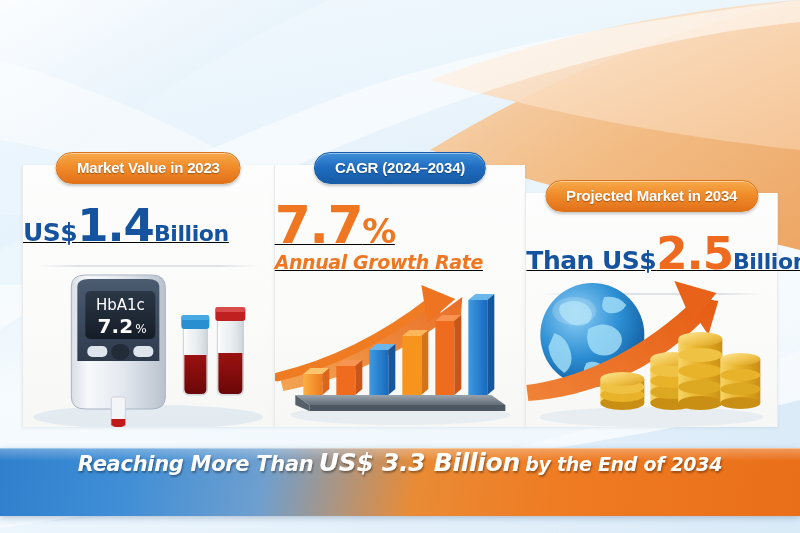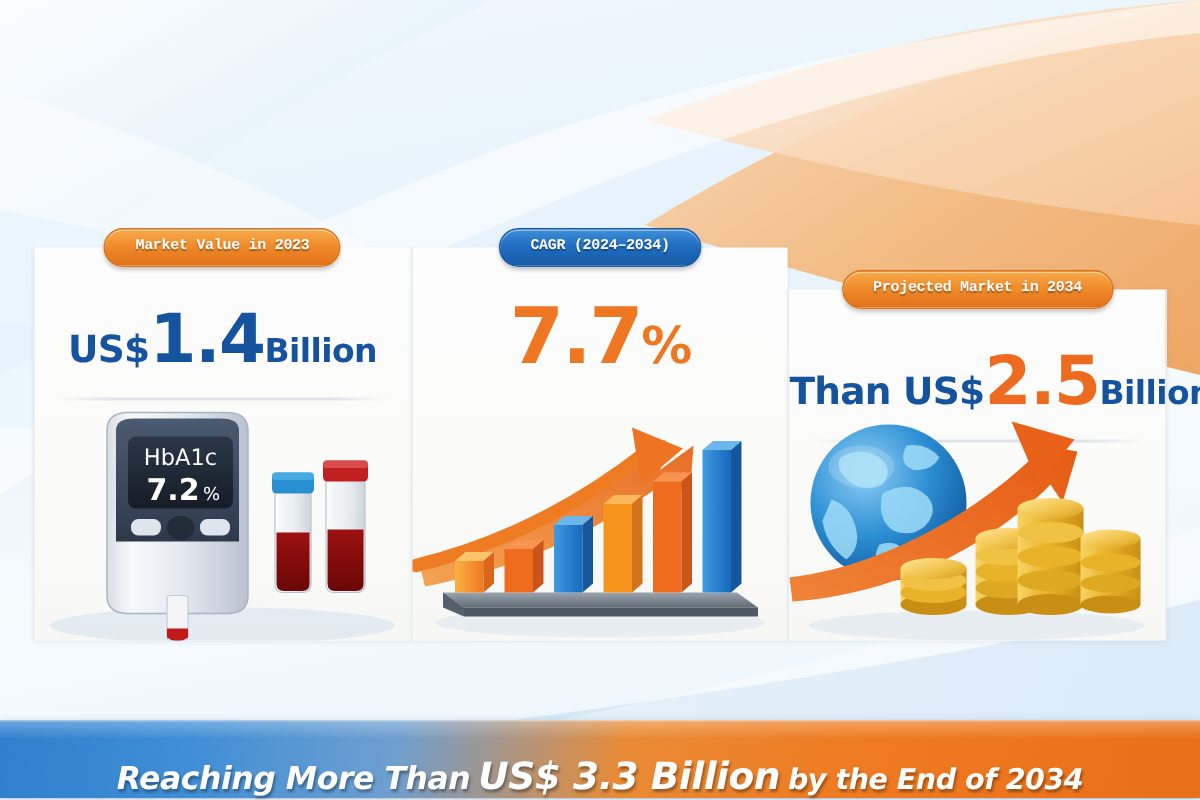--- a/index.html
+++ b/index.html
@@ -41,52 +41,52 @@
   .cards{position:absolute;top:165px;left:22px;width:756px;height:262px;
     display:flex;z-index:5;}
   .card{position:relative;flex:1;background:linear-gradient(180deg,#fdfdfd 0%,#fbfbfa 55%,#f7f8f6 100%);
     box-shadow:0 1px 3px rgba(60,80,110,.10);}
   .card + .card{border-left:1px solid #e9eaec;}
   .card:first-child{border-left:1px solid #e9eaec;}
   .card:last-child{border-right:1px solid #e9eaec;margin-top:28px;}
 
   .badge{position:absolute;top:-13px;left:50%;transform:translateX(-50%);
     padding:6px 20px 7px;border-radius:17px;white-space:nowrap;
-    font-size:10px;font-weight:bold;color:#fff;font-family:Liberation Mono, monospace;
+    font-size:15px;font-weight:bold;color:#fff;font-family:Liberation Sans, sans-serif;
     text-shadow:0 1px 1px rgba(0,0,0,.35);letter-spacing:-.2px;
     box-shadow:0 2px 3px rgba(0,0,0,.22), inset 0 1px 0 rgba(255,255,255,.45);}
   .badge.orange{background:linear-gradient(180deg,#f7a94b 0%,#f08c2a 45%,#e2711a 100%);
     border:1px solid #d9761d;}
   .badge.blue{background:linear-gradient(180deg,#3f8fd8 0%,#1f6cc0 48%,#175ca6 100%);
     border:1px solid #1a5ca5;}
 
-  .value-row{position:absolute;top:38px;left:0;width:100%;text-align:center;
-    font-family:"DejaVu Sans", sans-serif;font-weight:bold;line-height:1;white-space:nowrap;}
+  .value-row{position:absolute;top:38px;left:0;width:100%;
+    font-family:"DejaVu Sans", sans-serif;font-weight:bold;line-height:1;white-space:nowrap;text-decoration:underline;}
   .v-small{font-size:25px;color:#15539e;letter-spacing:-.5px;}
   .v-big{font-size:45px;color:#15539e;letter-spacing:-1px;}
   .v-big-o{font-size:45px;color:#ed6a1f;letter-spacing:-1px;}
   .v-mid{font-size:22px;color:#15539e;letter-spacing:-.4px;}
 
   .divider{position:absolute;top:100px;left:14px;right:14px;height:2px;
     background:linear-gradient(90deg,rgba(220,224,230,0),#dfe3e8 18%,#dfe3e8 82%,rgba(220,224,230,0));}
 
   
   .pct{font-size:52px;color:#ef7722;font-family:"DejaVu Sans", sans-serif;
     font-weight:bold;letter-spacing:-1.5px;line-height:1;}
   .pct-sign{font-size:34px;}
   .sub{font-size:19px;color:#ef7722;font-weight:bold;font-style:italic;
     font-family:"DejaVu Sans", sans-serif;margin-top:2px;letter-spacing:-.4px;}
 
   .art{position:absolute;left:0;bottom:0;width:100%;height:160px;}
 
   
-  .banner{position:absolute;left:0;top:448px;width:800px;height:52px;z-index:7;
+  .banner{position:absolute;left:0;top:448px;width:800px;height:68px;z-index:7;
     background:linear-gradient(100deg,#2f7fcd 0%,#3f8ed6 16%,#6e9fcf 33%,#e98b35 52%,#ef7b22 70%,#e96f18 100%);
     box-shadow:0 2px 6px rgba(40,70,110,.28), inset 0 1px 0 rgba(255,255,255,.35);
-    display:flex;align-items:flex-end;justify-content:center;margin-top:32px;}
+    display:flex;align-items:flex-start;justify-content:center;}
   .banner::before{content:"";position:absolute;left:0;right:0;top:0;height:13px;
     background:linear-gradient(180deg,rgba(255,255,255,.30),rgba(255,255,255,0));}
   .banner-text{font-family:"DejaVu Sans", sans-serif;color:#fff;font-style:italic;
     font-weight:bold;white-space:nowrap;text-shadow:1px 2px 2px rgba(0,0,0,.35);
     letter-spacing:-.3px;position:relative;}
   .bt-a{font-size:21px;}
   .bt-b{font-size:25px;}
   .bt-c{font-size:19px;}
 </style>
 </head>
@@ -191,20 +191,21 @@
           <rect x="192" y="40" width="30" height="14" rx="3" fill="#c02020"></rect>
           <rect x="192" y="40" width="30" height="5" rx="2" fill="#e05656" opacity=".8"></rect>
         </g>
       </svg>
     </div>
 
     <div class="card">
       <div class="badge blue">CAGR (2024–2034)</div>
       <div class="value-row" style="top:34px">
         <span class="pct">7.7</span><span class="pct pct-sign">%</span>
+        <div class="sub">Annual Growth Rate</div>
       </div>
 
       <svg class="art" viewBox="0 0 250 160">
         <defs>
           <linearGradient id="or1" x1="0" y1="0" x2="1" y2="0">
             <stop offset="0%" stop-color="#f9a council"></stop>
               <stop offset="100%" stop-color="#e9731d"></stop>
           </linearGradient>
           <linearGradient id="orF" x1="0" y1="0" x2="1" y2="0">
             <stop offset="0%" stop-color="#fbb042"></stop>

